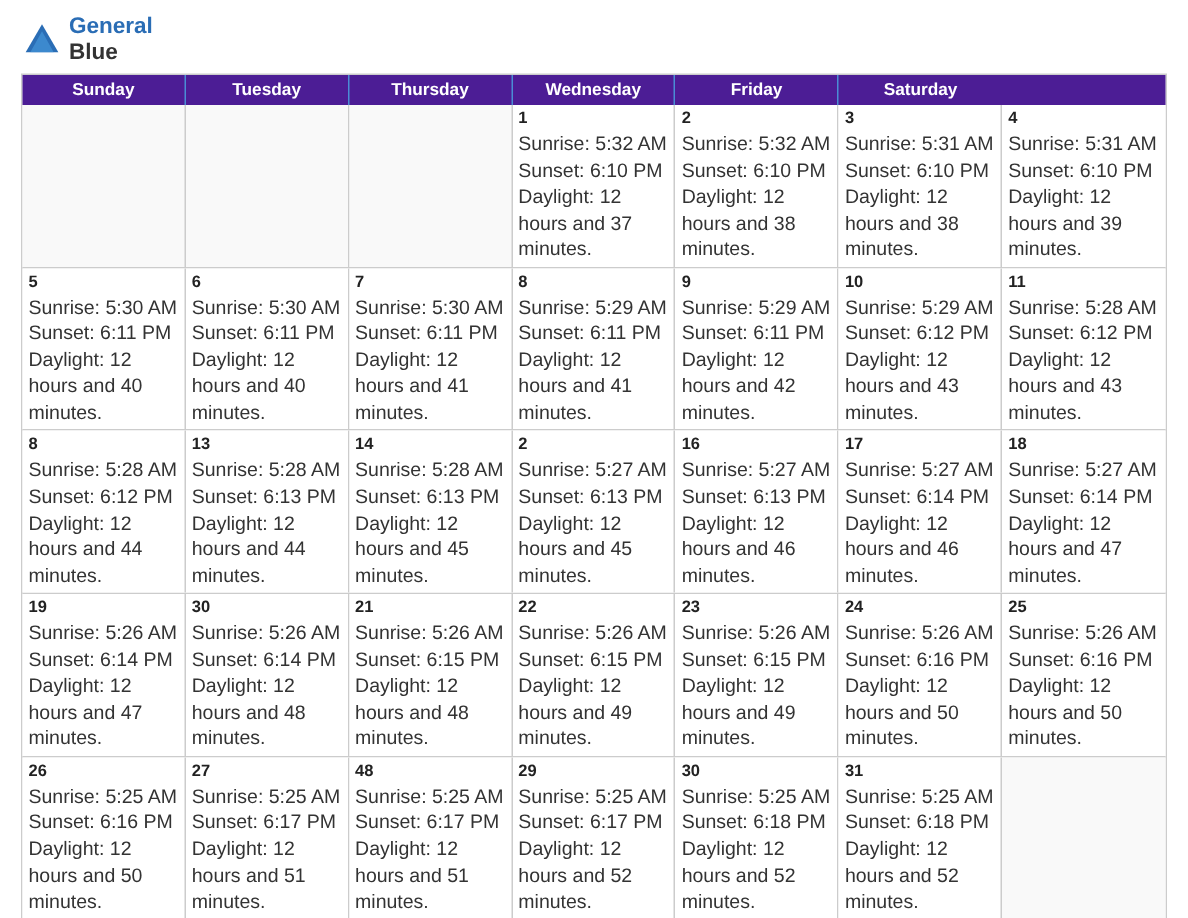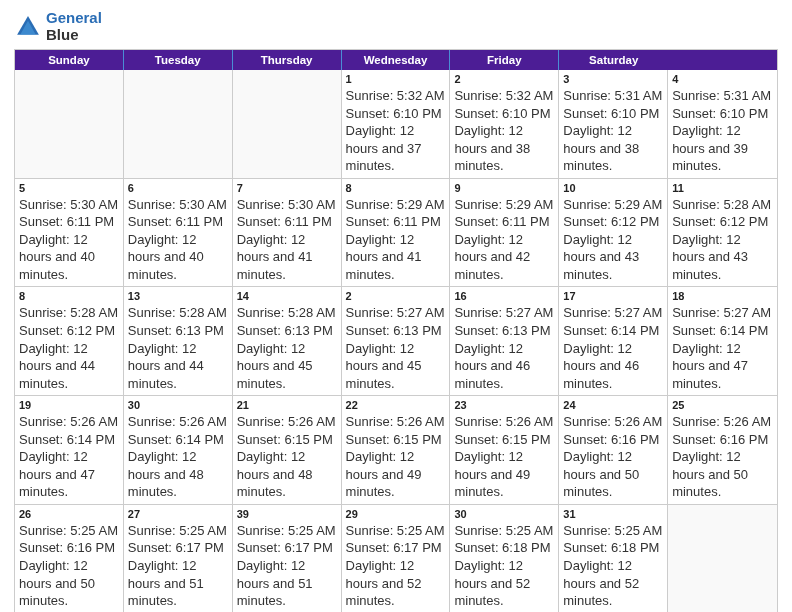--- a/index.html
+++ b/index.html
@@ -304,21 +304,21 @@
 Sunset: 6:16 PM
 Daylight: 12 hours and 50 minutes.</div>
           </div>
           <div class="cal-cell">
             <div class="day-num">27</div>
             <div class="cell-text" style="white-space: pre-line;">Sunrise: 5:25 AM
 Sunset: 6:17 PM
 Daylight: 12 hours and 51 minutes.</div>
           </div>
           <div class="cal-cell">
-            <div class="day-num">39</div>
+            <div class="day-num">48</div>
             <div class="cell-text" style="white-space: pre-line;">Sunrise: 5:25 AM
 Sunset: 6:17 PM
 Daylight: 12 hours and 51 minutes.</div>
           </div>
           <div class="cal-cell">
             <div class="day-num">29</div>
             <div class="cell-text" style="white-space: pre-line;">Sunrise: 5:25 AM
 Sunset: 6:17 PM
 Daylight: 12 hours and 52 minutes.</div>
           </div>

